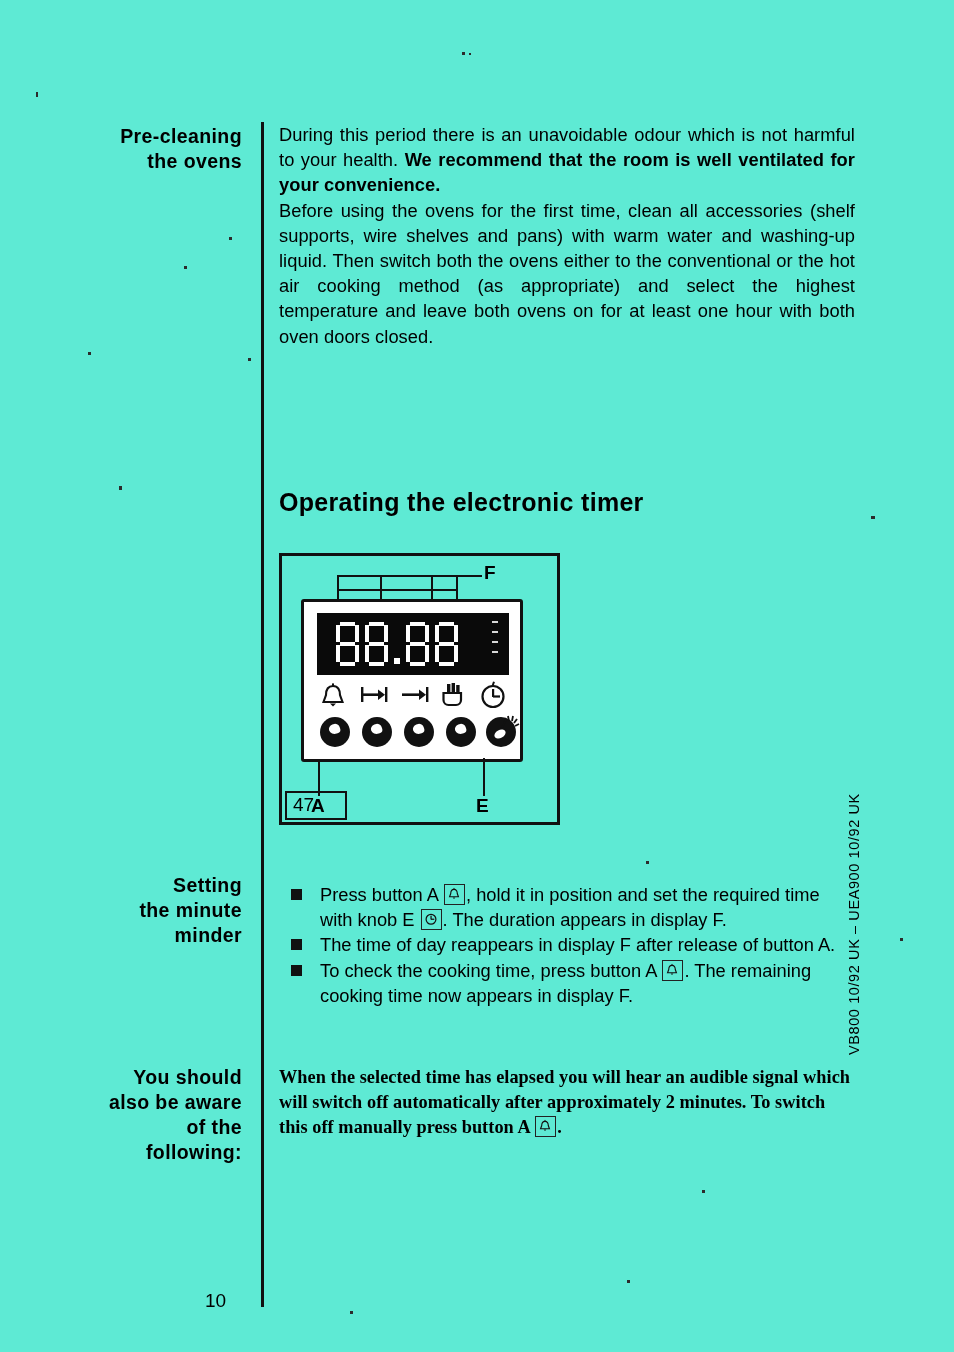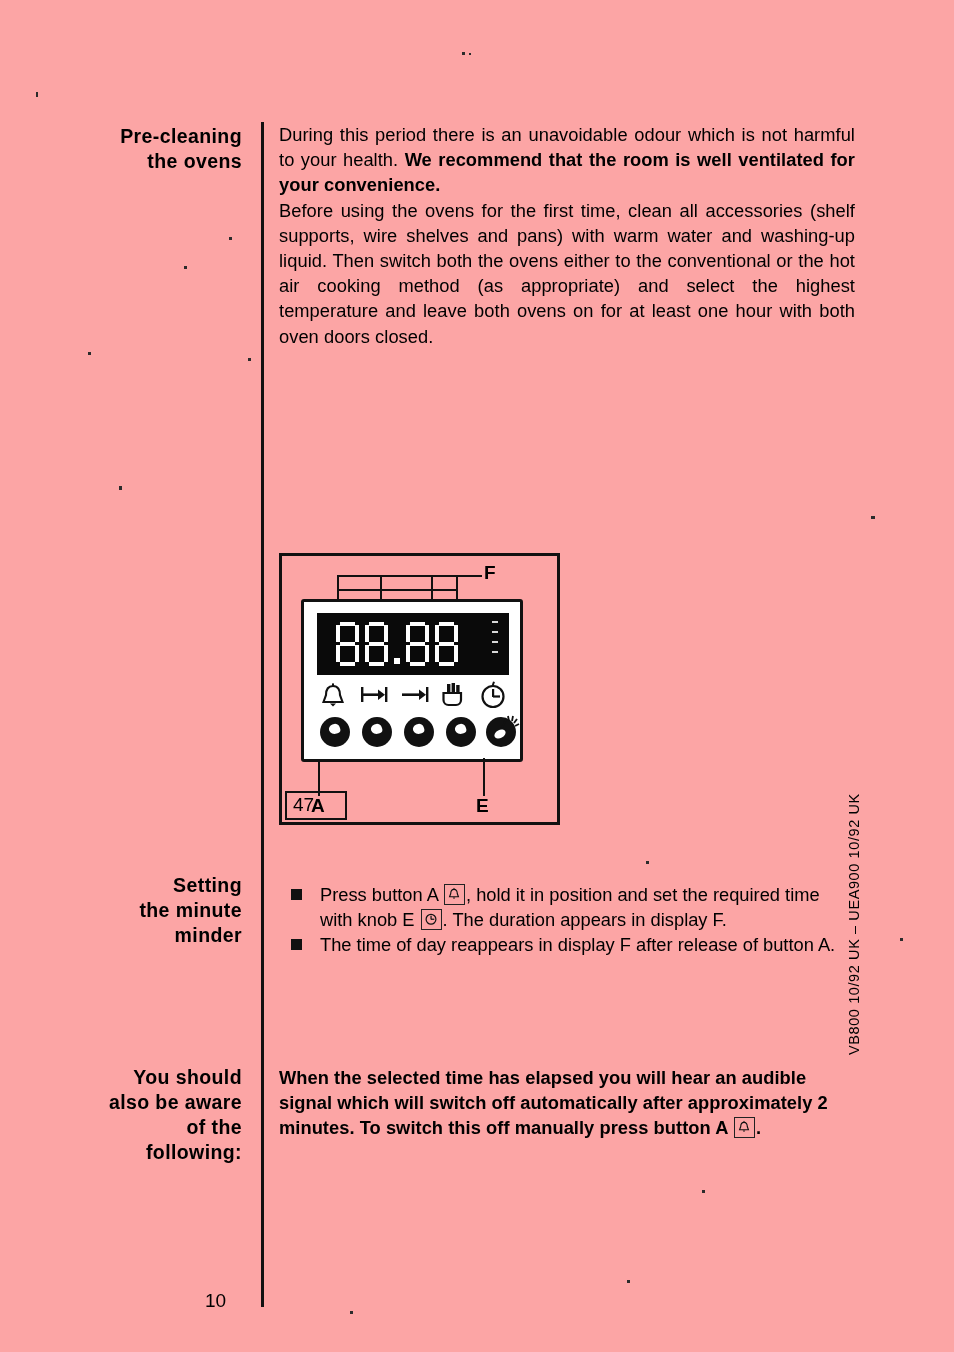--- a/index.html
+++ b/index.html
@@ -9,21 +9,21 @@
     background: #ffffff;
   }
   body {
     font-family: "Liberation Sans", sans-serif;
     color: #000000;
   }
   .page {
     position: relative;
     width: 954px;
     height: 1352px;
-    background: #fca5a5;
+    background: #5eead4;
     overflow: hidden;
   }
 
   
   .divider {
     position: absolute;
     left: 261px;
     top: 122px;
     width: 3px;
     height: 1185px;
@@ -53,21 +53,21 @@
     top: 122px;
     width: 576px;
   }
   p.para {
     margin: 0;
     font-size: 18.3px;
     line-height: 25.2px;
     text-align: justify;
     letter-spacing: 0.05px;
   }
-  p.para.last-left { text-align: left; }
+  p.para.last-left { text-align: left; font-family: Liberation Serif, serif; }
   .b { font-weight: bold; }
 
   h2.section-title {
     margin: 0;
     font-size: 25px;
     font-weight: bold;
     letter-spacing: 0.3px;
   }
 
   
@@ -336,20 +336,21 @@
 minder</span>
   </div>
 
   <div class="body-col" style="top:122px;">
     <p class="para">
       <span>During this period there is an unavoidable odour which is not harmful to your health. </span><span class="b">We recommend that the room is well ventilated for your convenience.</span>
     </p>
     <p class="para">Before using the ovens for the first time, clean all accessories (shelf supports, wire shelves and pans) with warm water and washing-up liquid. Then switch both the ovens either to the conventional or the hot air cooking method (as appropriate) and select the highest temperature and leave both ovens on for at least one hour with both oven doors closed.</p>
   </div>
 
+  <h2 class="section-title" style="position:absolute;left:279px;top:488px;">Operating the electronic timer</h2>
 
   <div class="figure-wrap">
     <div class="fig-border"></div>
 
     <div class="leader" style="left:58px;top:22px;width:145px;height:2px;"></div>
     <div class="leader" style="left:58px;top:22px;width:2px;height:26px;"></div>
     <div class="leader" style="left:101px;top:22px;width:2px;height:26px;"></div>
     <div class="leader" style="left:152px;top:22px;width:2px;height:36px;"></div>
     <div class="leader" style="left:177px;top:22px;width:2px;height:26px;"></div>
     <div class="leader" style="left:58px;top:36px;width:120px;height:2px;"></div>
@@ -489,20 +490,28 @@
             </svg></span><span>, hold it in position and set the required time with knob E </span><span class="glyphbox"><svg width="14" height="14" viewBox="0 0 30 30">
               <circle cx="15" cy="15.5" r="10.5" fill="none" stroke="#111" stroke-width="2.6"></circle>
               <rect x="13.8" y="8" width="2.6" height="8" fill="#111"></rect>
               <rect x="15" y="14.2" width="7" height="2.6" fill="#111"></rect>
             </svg></span><span>. The duration appears in display F.</span>
       </li>
       <li>
         <span class="sq"></span>
         <span>The time of day reappears in display F after release of button A.</span>
       </li>
+      <li>
+        <span class="sq"></span>
+        <span>To check the cooking time, press button A </span><span class="glyphbox"><svg width="14" height="14" viewBox="0 0 30 30">
+              <path d="M15 5 C10 5 8 9 8 14 L5.5 21 H24.5 L22 14 C22 9 20 5 15 5 Z" fill="none" stroke="#111" stroke-width="2.4"></path>
+              <path d="M12 22.5 h6 l-3 3 z" fill="#111"></path>
+              <rect x="14" y="2" width="2" height="3" fill="#111"></rect>
+            </svg></span><span>. The remaining cooking time now appears in display F.</span>
+      </li>
     </ul>
   </div>
 
   <div class="body-col" style="top:1065px;">
     <p class="para b last-left">
       <span>When the selected time has elapsed you will hear an audible signal which will switch off automatically after approximately 2 minutes. To switch this off manually press button A </span><span class="glyphbox" style="vertical-align:-4px;"><svg width="14" height="14" viewBox="0 0 30 30">
             <path d="M15 5 C10 5 8 9 8 14 L5.5 21 H24.5 L22 14 C22 9 20 5 15 5 Z" fill="none" stroke="#111" stroke-width="2.4"></path>
             <path d="M12 22.5 h6 l-3 3 z" fill="#111"></path>
             <rect x="14" y="2" width="2" height="3" fill="#111"></rect>
           </svg></span><span>.</span>

